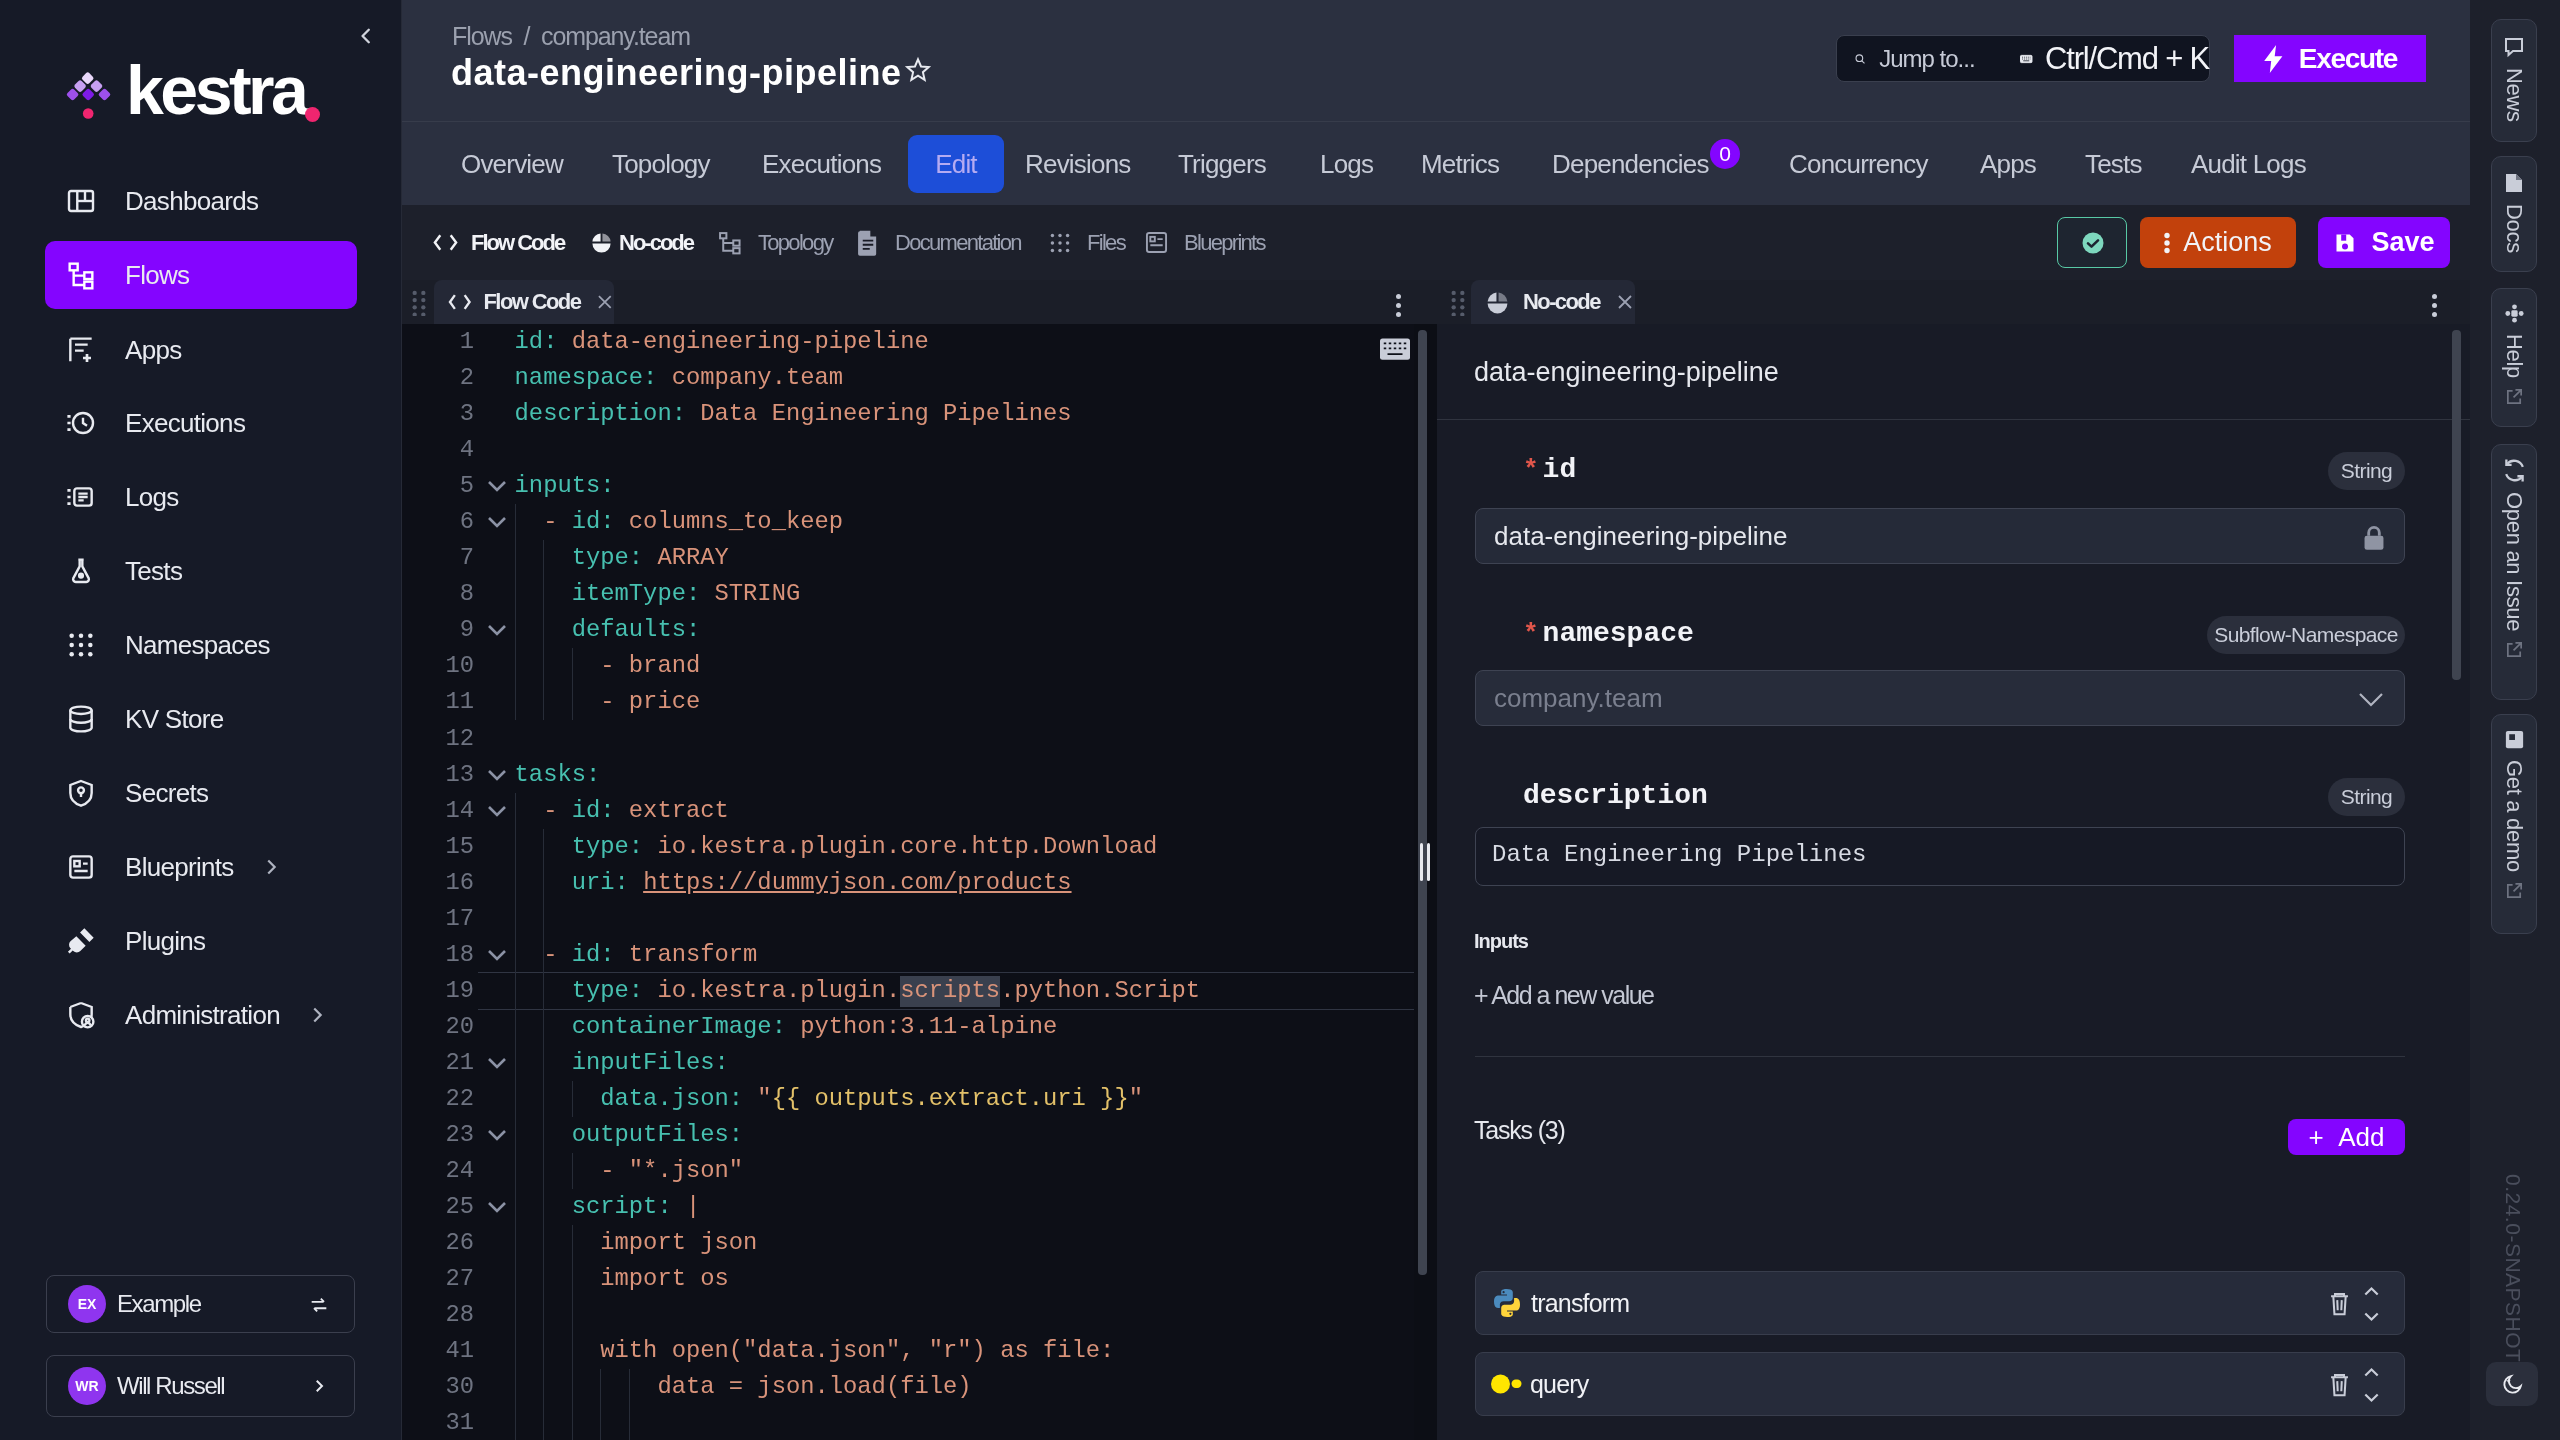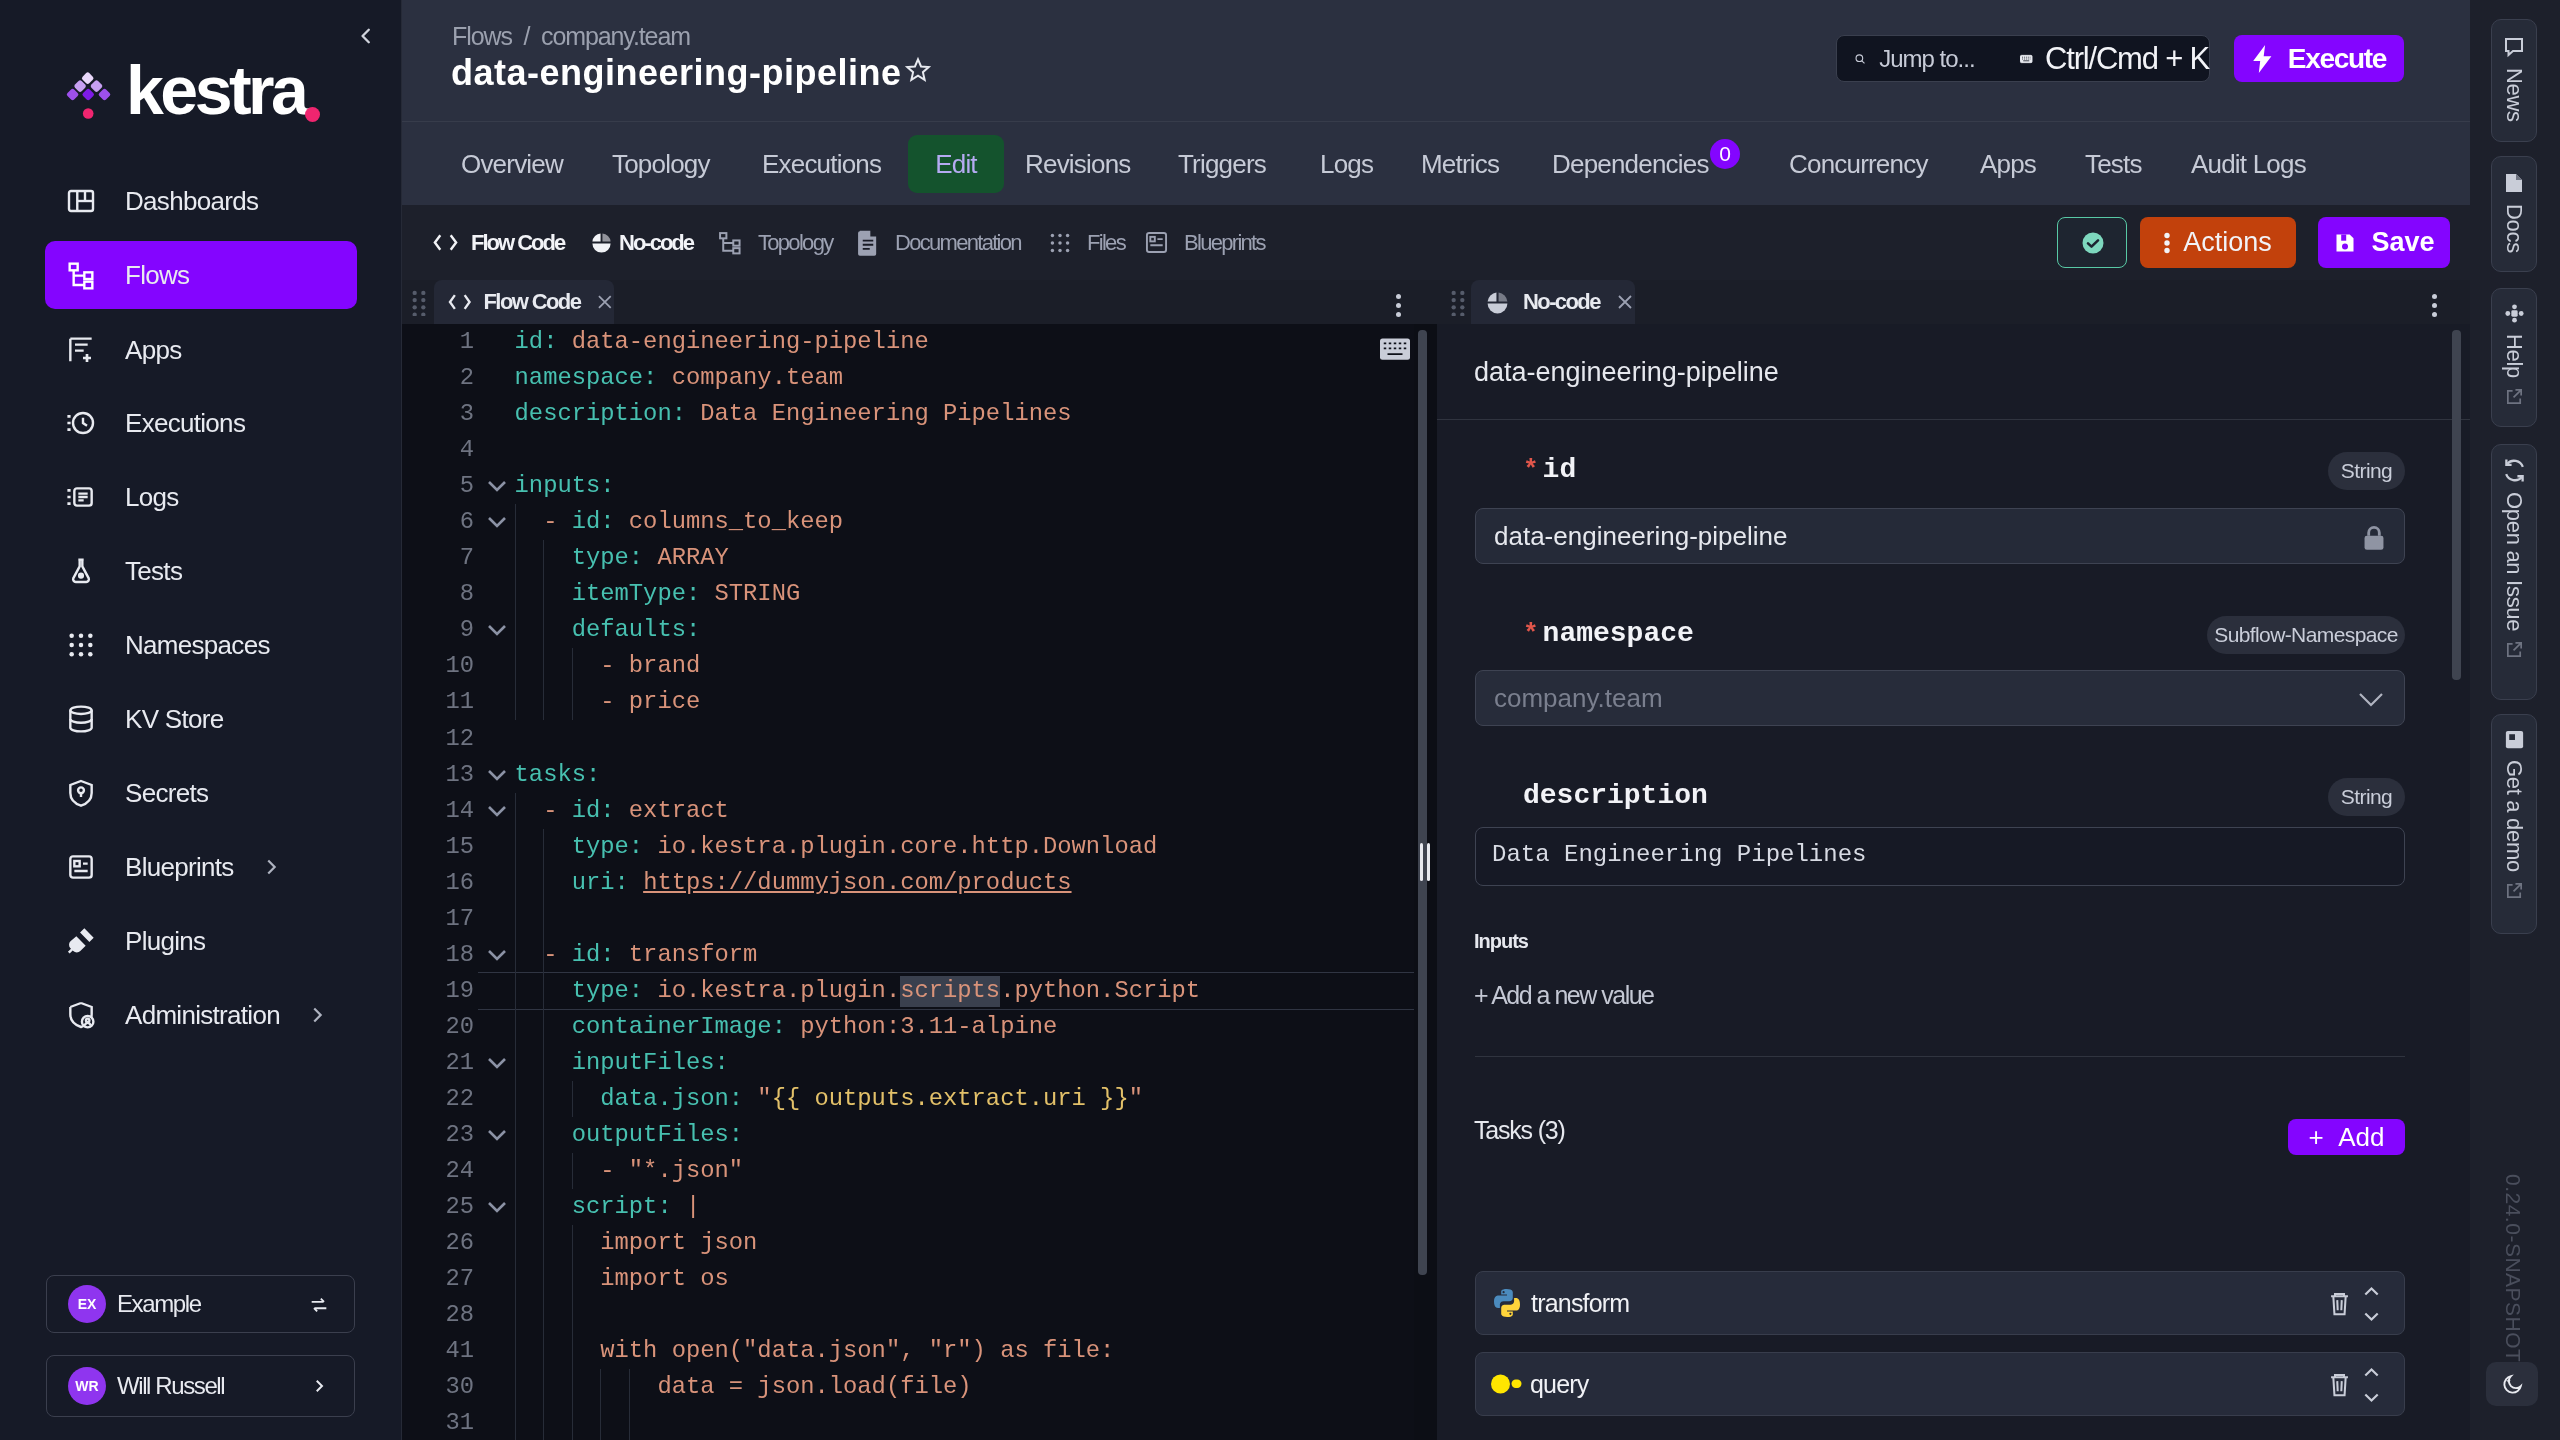--- a/index.html
+++ b/index.html
@@ -12,25 +12,25 @@
   .navitem svg { margin-left:20px; margin-right:28px; flex:none; }
   #flowspill { position:absolute; left:45px; width:312px; height:68px; background:#8405FF; border-radius:10px; }
   .ucard { position:absolute; left:46px; width:309px; height:58px; border:1px solid #3B3F4E; border-radius:8px; display:flex; align-items:center; }
   .ucirc { width:38px; height:38px; border-radius:50%; background:#8F35EF; color:#fff; font-size:14px; font-weight:bold; display:flex; align-items:center; justify-content:center; margin-left:21px; margin-right:11px; }
   .ucard .ulabel { color:#E8EAF0; font-size:24px; letter-spacing:-1.4px; }
   
   #header { left:402px; top:0; width:2068px; height:121px; background:#2B3040; }
   #crumb { position:absolute; left:50px; top:22px; color:#9BA0AE; font-size:25px; letter-spacing:-1.1px; }
   #title { position:absolute; left:49px; top:52px; color:#FFFFFF; font-size:36px; font-weight:bold; letter-spacing:0.5px; }
   #jumpbox { position:absolute; left:1434px; top:35px; width:374px; height:47px; background:#101420; border:1px solid #3A3F4E; border-radius:8px; display:flex; align-items:center; color:#C7CBD7; font-size:24px; letter-spacing:-1px; white-space:nowrap; }
-  #execbtn { position:absolute; left:1832px; top:35px; width:170px; height:47px; background:#8405FF; border-radius:8px; color:#fff; font-size:28px; font-weight:bold; letter-spacing:-1.3px; display:flex; align-items:center; justify-content:center; }
+  #execbtn { position:absolute; left:1832px; top:35px; width:192px; height:47px; background:#8405FF; border-radius:0; color:#fff; font-size:28px; font-weight:bold; letter-spacing:-1.3px; display:flex; align-items:center; justify-content:center; }
   
   #tabbar { left:402px; top:121px; width:2068px; height:84px; background:#2B3040; border-top:1px solid #373C4B; }
   .tab { position:absolute; top:0; height:84px; display:flex; align-items:center; color:#C6CAD6; font-size:26px; letter-spacing:-0.8px; white-space:nowrap; }
-  #edittab { position:absolute; left:506px; top:13px; width:96px; height:58px; background:#14532d; border-radius:9px; color:#B5ABF2; font-size:26px; letter-spacing:-0.8px; display:flex; align-items:center; justify-content:center; }
+  #edittab { position:absolute; left:506px; top:13px; width:96px; height:58px; background:#1d4ed8; border-radius:9px; color:#B5ABF2; font-size:26px; letter-spacing:-0.8px; display:flex; align-items:center; justify-content:center; }
   .badge0 { position:absolute; left:1308px; top:17px; width:30px; height:30px; border-radius:50%; background:#8405FF; color:#fff; font-size:21px; display:flex; align-items:center; justify-content:center; }
   
   #subbar { left:402px; top:205px; width:2068px; height:75px; background:#1D202B; }
   .sbitem { position:absolute; top:0; height:75px; display:flex; align-items:center; font-size:22px; letter-spacing:-1.7px; white-space:nowrap; }
   .sbact { color:#F2F3F7; font-weight:bold; letter-spacing:-2px; }
   .sbina { color:#9CA1B2; }
   
   #edstrip { left:402px; top:280px; width:1035px; height:44px; background:#1B1E28; }
   #editor { left:402px; top:324px; width:1012px; height:1116px; background:#0D0F17; }
   #ncstrip { left:1437px; top:280px; width:1033px; height:44px; background:#1B1E28; }

